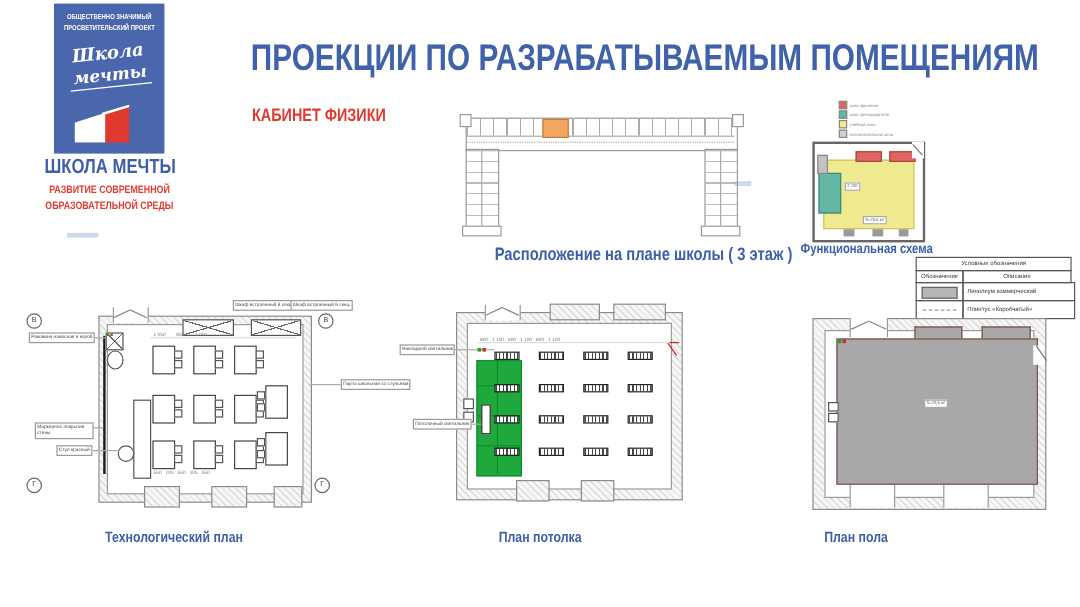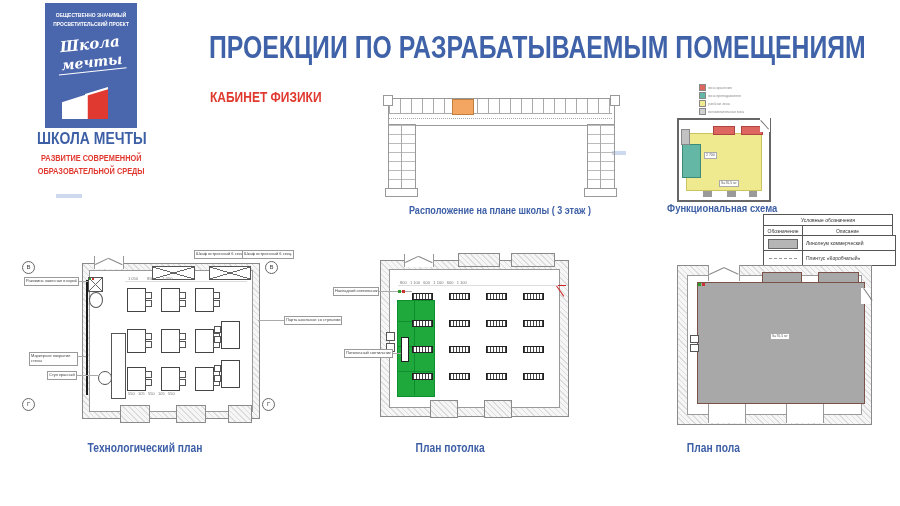--- a/index.html
+++ b/index.html
@@ -62,21 +62,21 @@
   <div class="abs" style="left:3px;top:2px;width:8px;height:9px;border:1px solid #999;background:#fff;"></div>
   <div class="abs" style="left:230px;top:2px;width:8px;height:9px;border:1px solid #999;background:#fff;"></div>
 
   <div class="abs" style="left:8px;top:31px;width:26px;height:66px;border:1px solid #999;background:repeating-linear-gradient(180deg,#bbb 0 1px,transparent 1px 9px);"></div>
   <div class="abs" style="left:21px;top:31px;width:1px;height:66px;background:#aaa;"></div>
   <div class="abs" style="left:5px;top:95px;width:31px;height:7px;border:1px solid #999;background:#fff;"></div>
   <div class="abs" style="left:207px;top:31px;width:26px;height:66px;border:1px solid #999;background:repeating-linear-gradient(180deg,#bbb 0 1px,transparent 1px 9px);"></div>
   <div class="abs" style="left:220px;top:31px;width:1px;height:66px;background:#aaa;"></div>
   <div class="abs" style="left:204px;top:95px;width:31px;height:7px;border:1px solid #999;background:#fff;"></div>
 </div>
-<div class="cap" style="left:385px;top:204px;width:230px;font-size:11px;"><span class="cxc">Расположение на плане школы ( 3 этаж )</span></div>
+<div class="cap" style="left:385px;top:204px;width:230px;font-size:15px;"><span class="cxc">Расположение на плане школы ( 3 этаж )</span></div>
 
 <div class="abs" style="left:699px;top:84px;width:70px;">
   <div class="legrow">
       <div class="legsq" style="background:#dd6660;"></div>
       <div class="leglab">зона хранения</div>
     </div>
   <div class="legrow">
       <div class="legsq" style="background:#63b7a4;"></div>
       <div class="leglab">зона преподавателя</div>
     </div>

